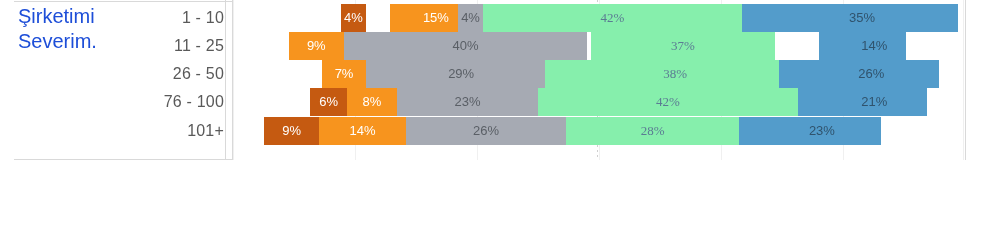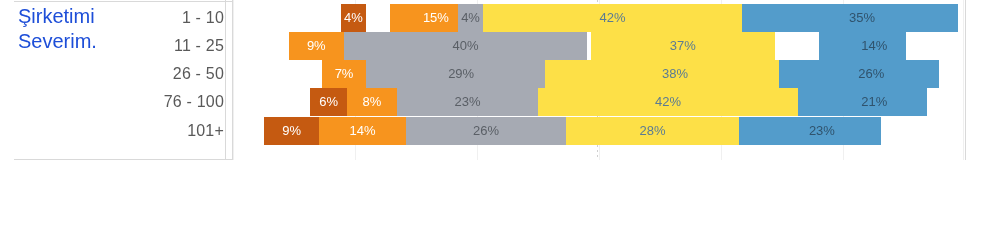--- a/index.html
+++ b/index.html
@@ -41,21 +41,21 @@
   .rowband{position:absolute;left:0;width:732px;height:28px;}
   .seg{
     position:absolute;top:0;height:100%;
     font-size:13px;line-height:28px;text-align:center;
     white-space:nowrap;overflow:hidden;
     box-sizing:border-box;
   }
   .s-dorange{background:#c55a11;color:#ffffff;}
   .s-orange {background:#f7941e;color:#ffffff;}
   .s-gray   {background:#a6aab3;color:#5a5f66;}
-  .s-lblue  {background:#fde047;color:#5b7b93;}
+  .s-lblue  {background:#86efac;color:#5b7b93;font-family:Liberation Serif, serif;}
   .s-blue   {background:#539ccb;color:#30536d;padding-left:24px;}
 </style>
 </head>
 <body>
 
 <div id="root">
 
   <div class="rule h" style="top:1px;"></div>
   <div class="rule h" style="top:159px;"></div>
   <div class="rule v" style="left:225px;"></div>

